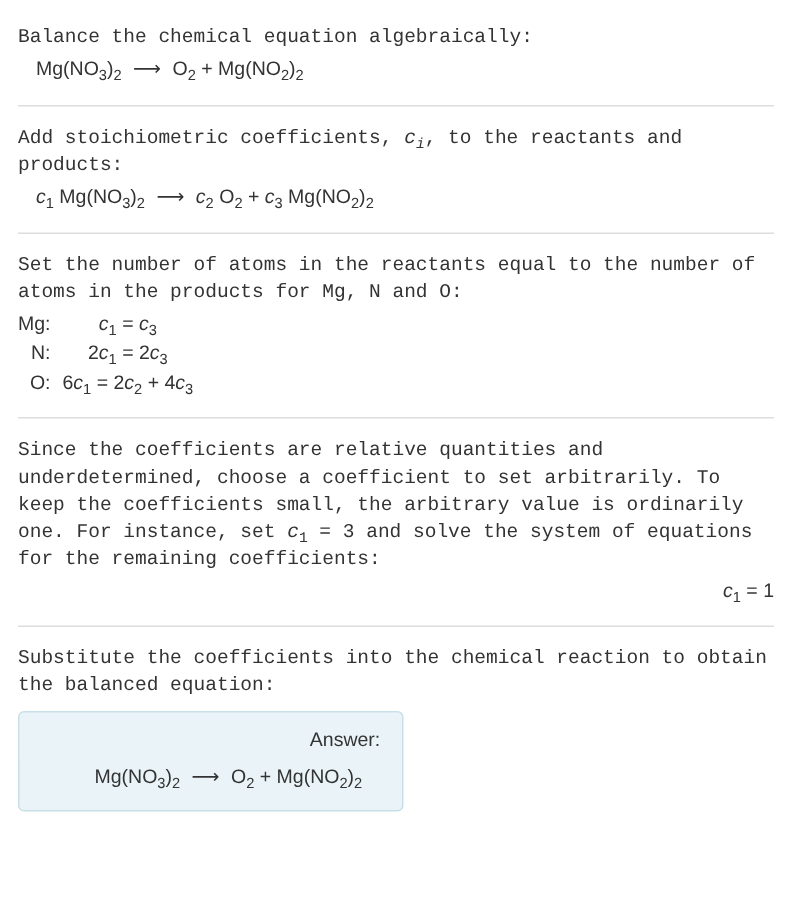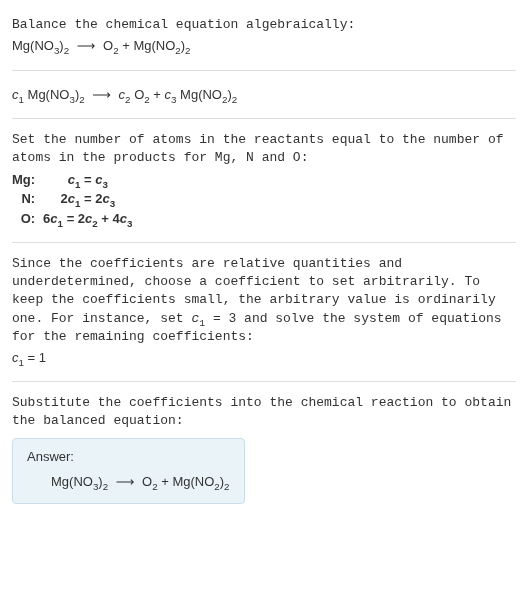--- a/index.html
+++ b/index.html
@@ -22,87 +22,91 @@
       border-top: 1px solid #ddd;
       margin: 4px 0;
     }
     .instruction {
       line-height: 1.4;
       margin-bottom: 2px;
       font-family: Liberation Mono, monospace;
     }
     .equation {
       line-height: 1.5;
-      margin: 2px 0;
+      margin: 2px 12px;
     }
     .sub {
       font-size: 0.75em;
       vertical-align: sub;
       line-height: 0;
     }
     .italic {
       font-style: italic;
     }
     .arrow {
       padding: 0 4px;
     }
     .atom-table {
       display: table;
       margin: 2px 0;
-      font-weight: bold;
     }
     .atom-row {
       display: table-row;
     }
     .atom-label {
       display: table-cell;
       text-align: right;
       padding-right: 8px;
       vertical-align: middle;
       line-height: 1.5;
     }
     .atom-eq {
       display: table-cell;
       line-height: 1.5;
       text-align: center;
     }
     .coeff-line {
       line-height: 1.5;
       margin: 1px 0;
+      text-align: right;
     }
     .answer-box {
       display: inline-block;
       background: #eaf4f8;
       border: 1px solid #c9dfe8;
       border-radius: 4px;
       padding: 10px 14px;
       margin-top: 6px;
     }
     .answer-label {
       margin-bottom: 8px;
+      text-align: right;
     }
     .answer-eq {
       padding-left: 24px;
     }
   </style>
 </head>
 <body>
 
 <div class="section">
   <div class="instruction">Balance the chemical equation algebraically:</div>
   <div class="equation">
     <span><span>Mg(NO</span><span class="sub">3</span><span>)</span><span class="sub">2</span></span>
     <span class="arrow">⟶</span>
     <span><span>O</span><span class="sub">2</span></span><span> + </span><span><span>Mg(NO</span><span class="sub">2</span><span>)</span><span class="sub">2</span></span>
   </div>
 </div>
 
 <div class="divider"></div>
 
 <div class="section">
+  <div class="instruction">
+    <span>Add stoichiometric coefficients, </span><span class="italic">c</span><span class="sub italic">i</span><span>, to the reactants and products:</span>
+  </div>
   <div class="equation">
     <span class="italic">c</span><span class="sub">1</span>
     <span> <span>Mg(NO</span><span class="sub">3</span><span>)</span><span class="sub">2</span></span>
     <span class="arrow">⟶</span>
     <span class="italic">c</span><span class="sub">2</span>
     <span> <span>O</span><span class="sub">2</span></span><span> + </span><span class="italic">c</span><span class="sub">3</span>
     <span> <span>Mg(NO</span><span class="sub">2</span><span>)</span><span class="sub">2</span></span>
   </div>
 </div>
 

